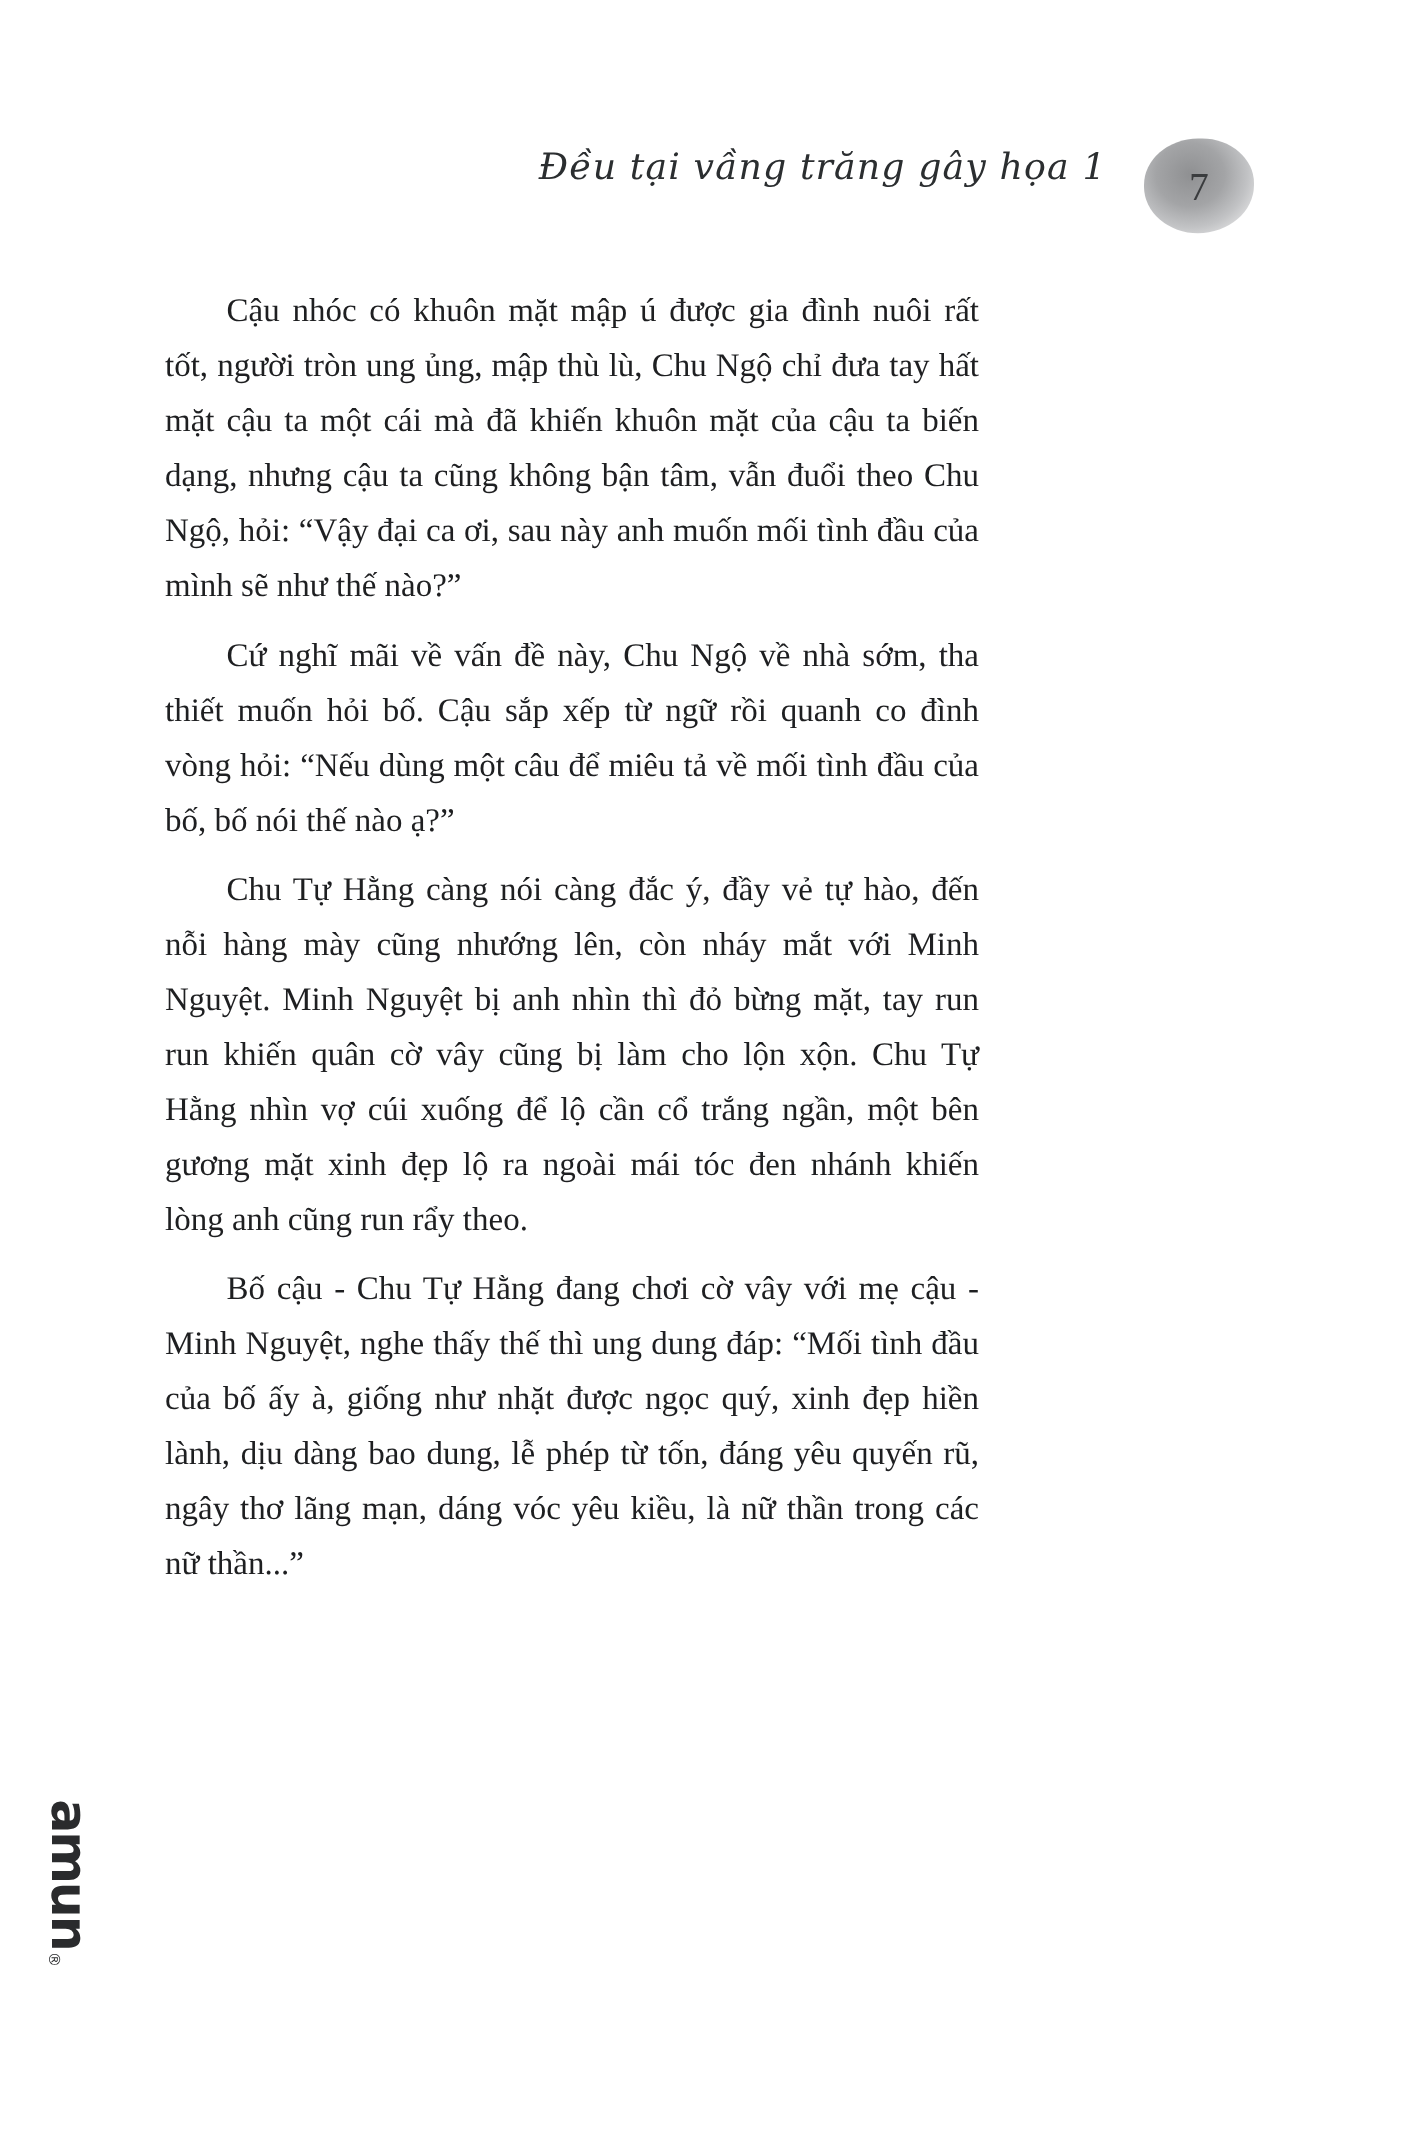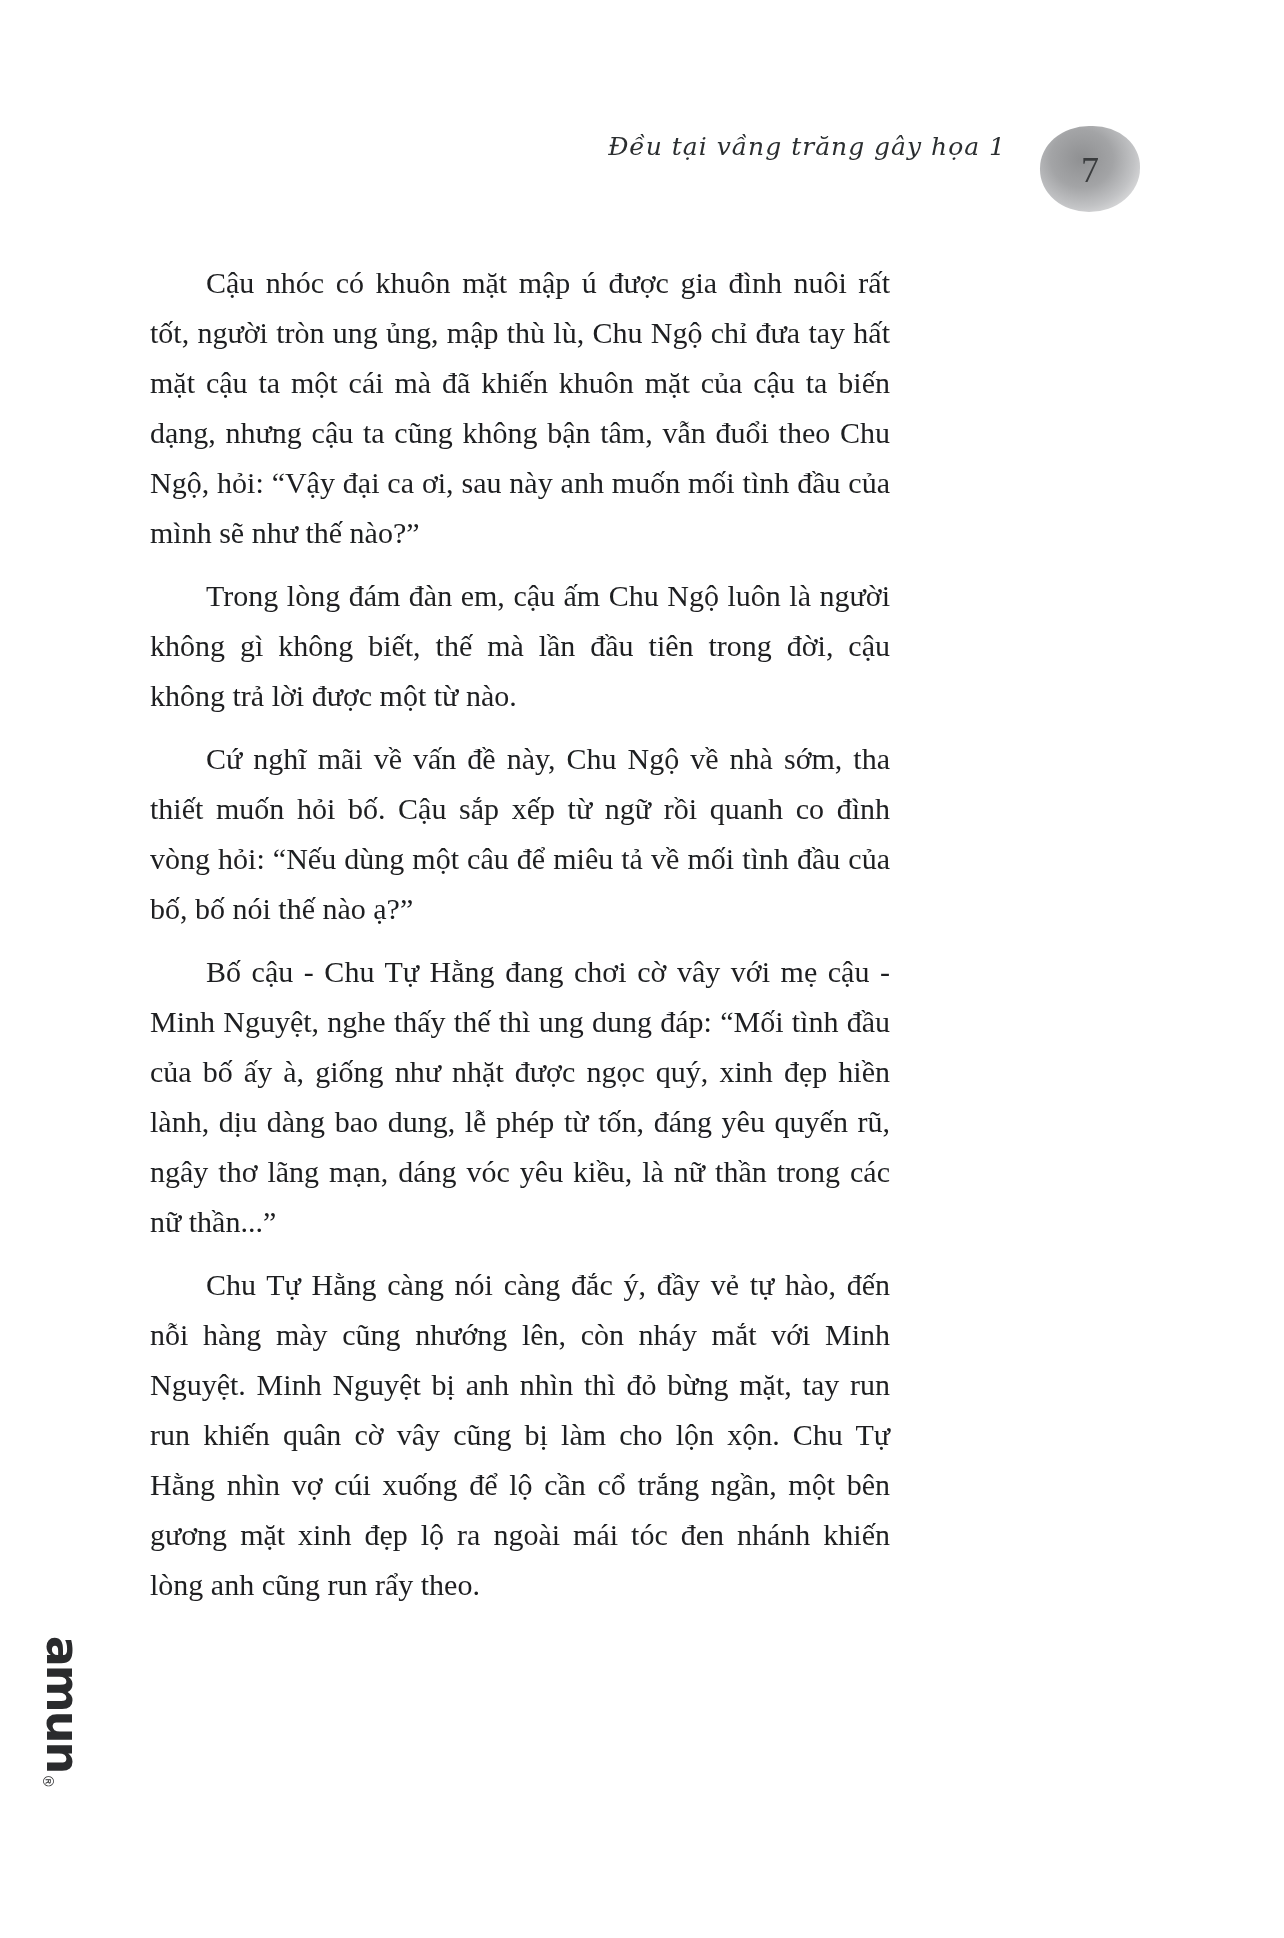--- a/index.html
+++ b/index.html
@@ -20,21 +20,21 @@
     right: 0;
     height: 110px;
     pointer-events: none;
   }
   .running-title {
     position: absolute;
     top: 14px;
     right: 278px;
     font-family: "DejaVu Serif", serif;
     font-style: italic;
-    font-size: 25px;
+    font-size: 33px;
     letter-spacing: 1px;
     color: #2b2e30;
     white-space: nowrap;
   }
   .page-badge {
     position: absolute;
     top: 8px;
     left: 1040px;
     width: 100px;
     height: 86px;
@@ -104,24 +104,23 @@
 
 <div class="running-header">
   <div class="running-title">Đều tại vầng trăng gây họa 1</div>
   <div class="page-badge">
     <span class="page-number">7</span>
   </div>
 </div>
 
 <div class="body-text">
   <p>Cậu nhóc có khuôn mặt mập ú được gia đình nuôi rất tốt, người tròn ung ủng, mập thù lù, Chu Ngộ chỉ đưa tay hất mặt cậu ta một cái mà đã khiến khuôn mặt của cậu ta biến dạng, nhưng cậu ta cũng không bận tâm, vẫn đuổi theo Chu Ngộ, hỏi: “Vậy đại ca ơi, sau này anh muốn mối tình đầu của mình sẽ như thế nào?”</p>
-  <p>Trong lòng đám đàn em, cậu ấm Chu Ngộ luôn là người không gì không biết, thế mà lần đầu tiên trong đời, cậu không trả lời được một từ nào.</p>
   <p>Cứ nghĩ mãi về vấn đề này, Chu Ngộ về nhà sớm, tha thiết muốn hỏi bố. Cậu sắp xếp từ ngữ rồi quanh co đình vòng hỏi: “Nếu dùng một câu để miêu tả về mối tình đầu của bố, bố nói thế nào ạ?”</p>
+  <p>Chu Tự Hằng càng nói càng đắc ý, đầy vẻ tự hào, đến nỗi hàng mày cũng nhướng lên, còn nháy mắt với Minh Nguyệt. Minh Nguyệt bị anh nhìn thì đỏ bừng mặt, tay run run khiến quân cờ vây cũng bị làm cho lộn xộn. Chu Tự Hằng nhìn vợ cúi xuống để lộ cần cổ trắng ngần, một bên gương mặt xinh đẹp lộ ra ngoài mái tóc đen nhánh khiến lòng anh cũng run rẩy theo.</p>
   <p>Bố cậu - Chu Tự Hằng đang chơi cờ vây với mẹ cậu - Minh Nguyệt, nghe thấy thế thì ung dung đáp: “Mối tình đầu của bố ấy à, giống như nhặt được ngọc quý, xinh đẹp hiền lành, dịu dàng bao dung, lễ phép từ tốn, đáng yêu quyến rũ, ngây thơ lãng mạn, dáng vóc yêu kiều, là nữ thần trong các nữ thần...”</p>
-  <p>Chu Tự Hằng càng nói càng đắc ý, đầy vẻ tự hào, đến nỗi hàng mày cũng nhướng lên, còn nháy mắt với Minh Nguyệt. Minh Nguyệt bị anh nhìn thì đỏ bừng mặt, tay run run khiến quân cờ vây cũng bị làm cho lộn xộn. Chu Tự Hằng nhìn vợ cúi xuống để lộ cần cổ trắng ngần, một bên gương mặt xinh đẹp lộ ra ngoài mái tóc đen nhánh khiến lòng anh cũng run rẩy theo.</p>
 </div>
 
 <div class="publisher-logo">
   <div class="logo-inner">
     <span>amun</span>
     <span class="logo-reg">®</span>
   </div>
 </div>
 
 </body></html>

